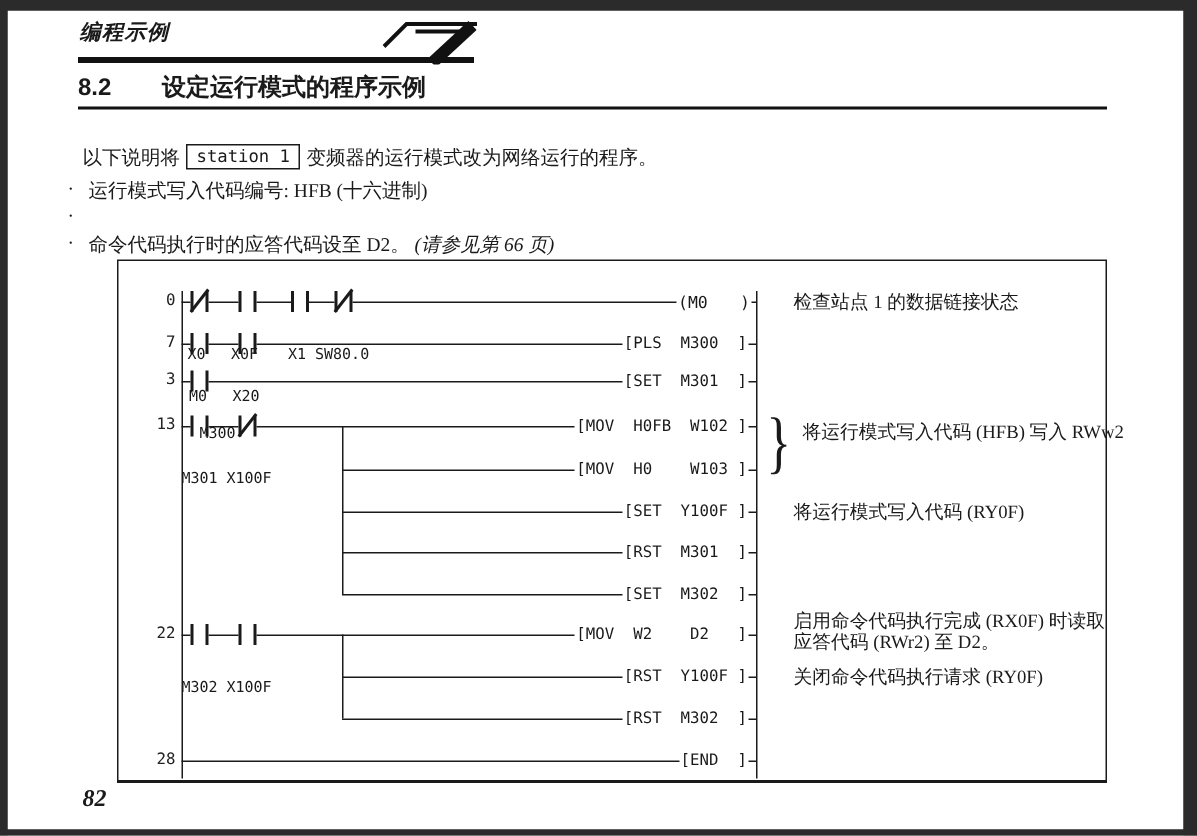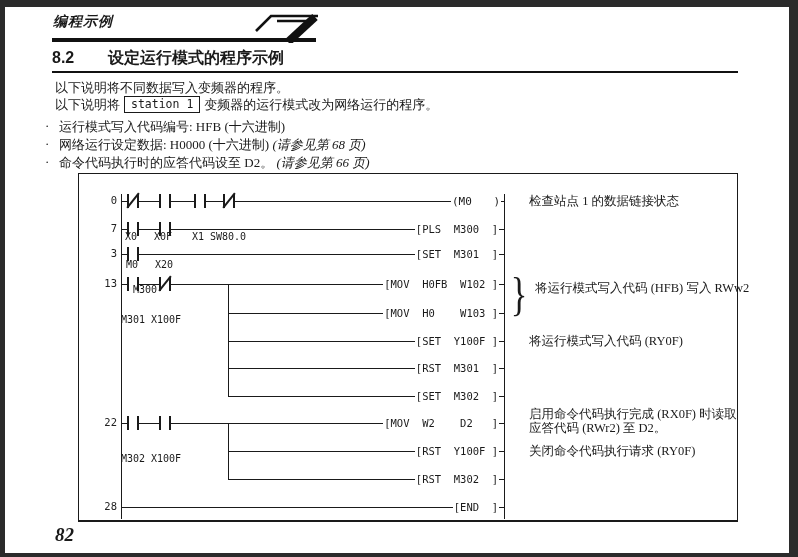--- a/index.html
+++ b/index.html
@@ -48,21 +48,21 @@
   .contact{position:absolute;width:8px;height:14px;background:#fff;
     border-left:2px solid #1a1a1a;border-right:2px solid #1a1a1a;}
   .contact .slash{position:absolute;left:3px;top:-3px;width:2px;height:19px;background:#1a1a1a;
     transform:rotate(38deg);}
   .coil{
     position:absolute;display:flex;justify-content:space-between;background:#fff;
     font-family:"DejaVu Sans Mono",monospace;font-size:11px;line-height:13px;padding:0 1px;
   }
   .brace{position:absolute;font-size:46px;font-family:"Liberation Serif",serif;
     transform:scaleX(0.75);line-height:44px;}
-  .footer-num{position:absolute;left:50px;top:517px;font-size:19px;font-style:italic;font-weight:bold;text-align:right;}
+  .footer-num{position:absolute;left:50px;top:517px;font-size:16px;font-style:italic;font-weight:bold;text-align:right;}
   .frame-edge{position:absolute;background:#2b2b2b;}
 </style>
 </head>
 <body>
 
 <div class="paper">
 
   <div class="running-title">编程示例</div>
 
   <svg class="abs" style="left:248px;top:2px;" width="70" height="34" viewBox="0 0 70 34">
@@ -70,33 +70,29 @@
     <line x1="24" y1="12" x2="58" y2="12" stroke="#111" stroke-width="2.6"></line>
     <line x1="62" y1="8" x2="35" y2="33" stroke="#111" stroke-width="8"></line>
   </svg>
   <div class="header-rule"></div>
 
   <div class="section-row">
     <span class="section-num">8.2</span><span>设定运行模式的程序示例</span>
   </div>
   <div class="section-rule"></div>
 
-  <div class="body-text" style="left:50px;top:72px;">以下说明将不同数据写入变频器的程序。</div>
   <div class="body-text" style="left:50px;top:89px;">
     <span>以下说明将</span><span class="station-box">station 1</span><span>变频器的运行模式改为网络运行的程序。</span>
   </div>
 
   <div class="bullet-dot" style="left:40px;top:111px;">·</div>
   <div class="body-text" style="left:54px;top:111px;">
     <span>运行模式写入代码编号: HFB (十六进制)</span> <span class="ref-italic"></span>
   </div>
   <div class="bullet-dot" style="left:40px;top:129px;">·</div>
-  <div class="body-text" style="left:54px;top:129px;">
-    <span>网络运行设定数据: H0000 (十六进制)</span> <span class="ref-italic">(请参见第 68 页)</span>
-  </div>
   <div class="bullet-dot" style="left:40px;top:147px;">·</div>
   <div class="body-text" style="left:54px;top:147px;">
     <span>命令代码执行时的应答代码设至 D2。</span> <span class="ref-italic">(请参见第 66 页)</span>
   </div>
 
   <div class="ladder-box">
 
     <div class="vline" style="left:42px;top:20px;height:325px;"></div>
     <div class="vline" style="left:425px;top:20px;height:325px;"></div>
 

